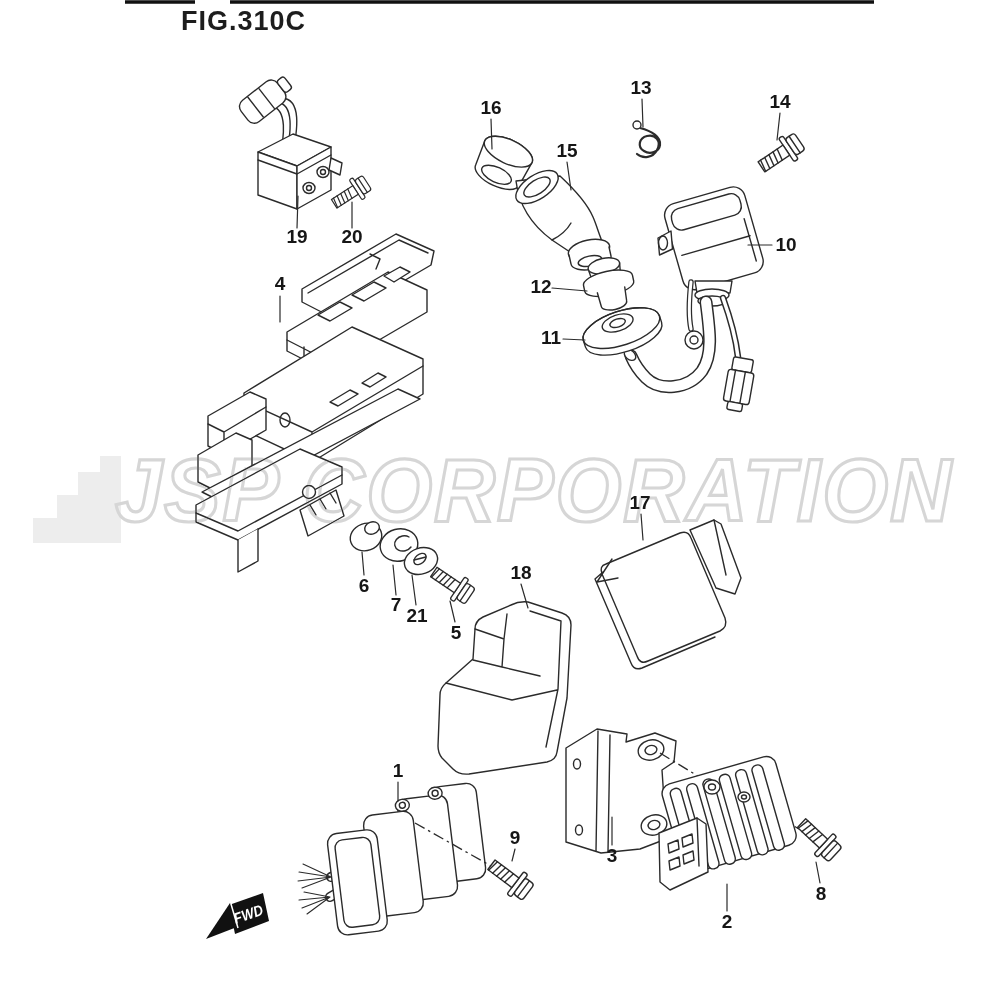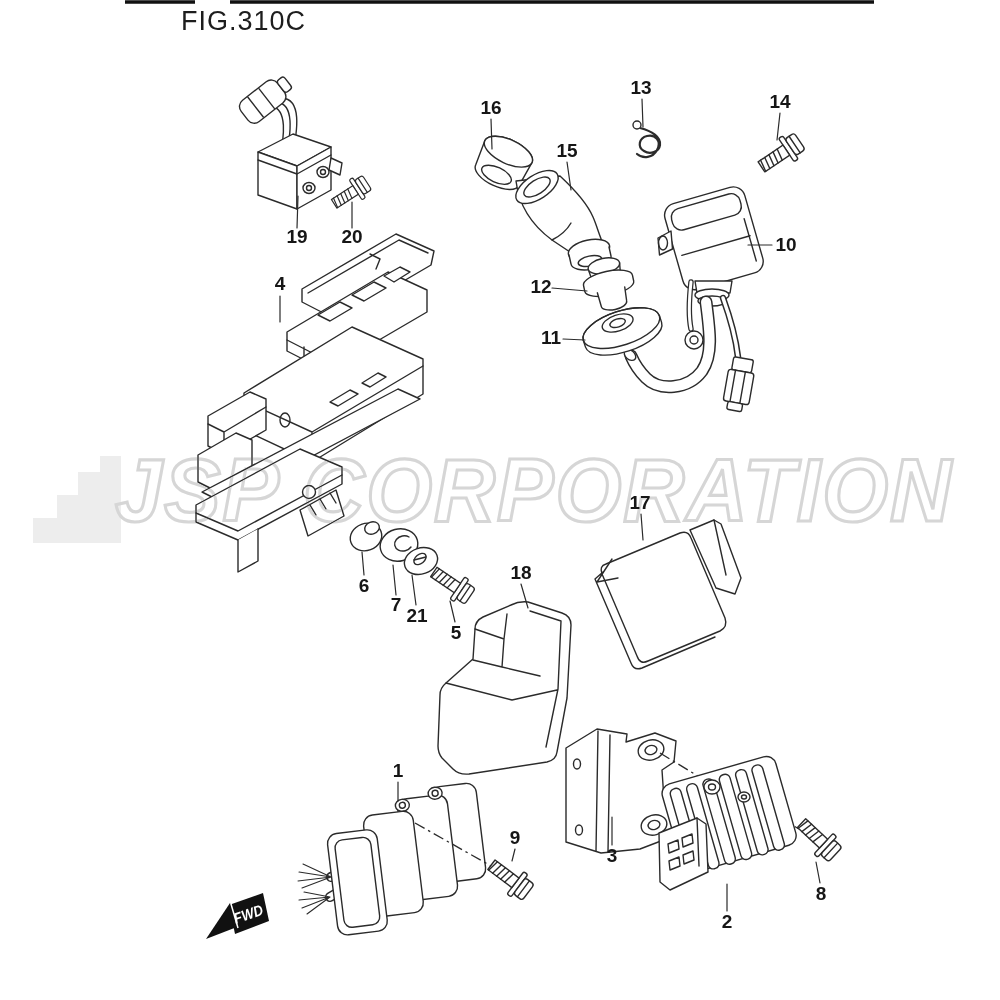--- a/index.html
+++ b/index.html
@@ -1,18 +1,18 @@
 <!DOCTYPE html>
 <html><head>
 <meta charset="utf-8">
 <style>
   html,body{margin:0;padding:0;background:#fff;}
   .stage{position:relative;width:1000px;height:1000px;background:#ffffff;overflow:hidden;
          font-family:"Liberation Sans",sans-serif;}
-  .fig-title{position:absolute;left:181px;top:6px;font-size:27px;font-weight:400;
+  .fig-title{position:absolute;left:181px;top:6px;font-size:27px;font-weight:700;
              letter-spacing:1px;color:#1d1d1d;white-space:nowrap;}
   svg text{user-select:none;}
   .ln{fill:#ffffff;stroke:#2b2b2b;stroke-width:1.4;stroke-linejoin:round;stroke-linecap:round;}
   .ns{fill:none;stroke:#2b2b2b;stroke-width:1.4;stroke-linejoin:round;stroke-linecap:round;}
   .tubeB{fill:none;stroke:#2b2b2b;stroke-linecap:round;}
   .tubeW{fill:none;stroke:#ffffff;stroke-linecap:round;}
   .dash{fill:none;stroke:#2b2b2b;stroke-width:1.3;stroke-dasharray:11 4 2.5 4;}
   .plabel{font:bold 19px "Liberation Sans",sans-serif;fill:#161616;text-anchor:middle;}
   .wmtext{font-family:"Liberation Sans",sans-serif;}
 </style>

